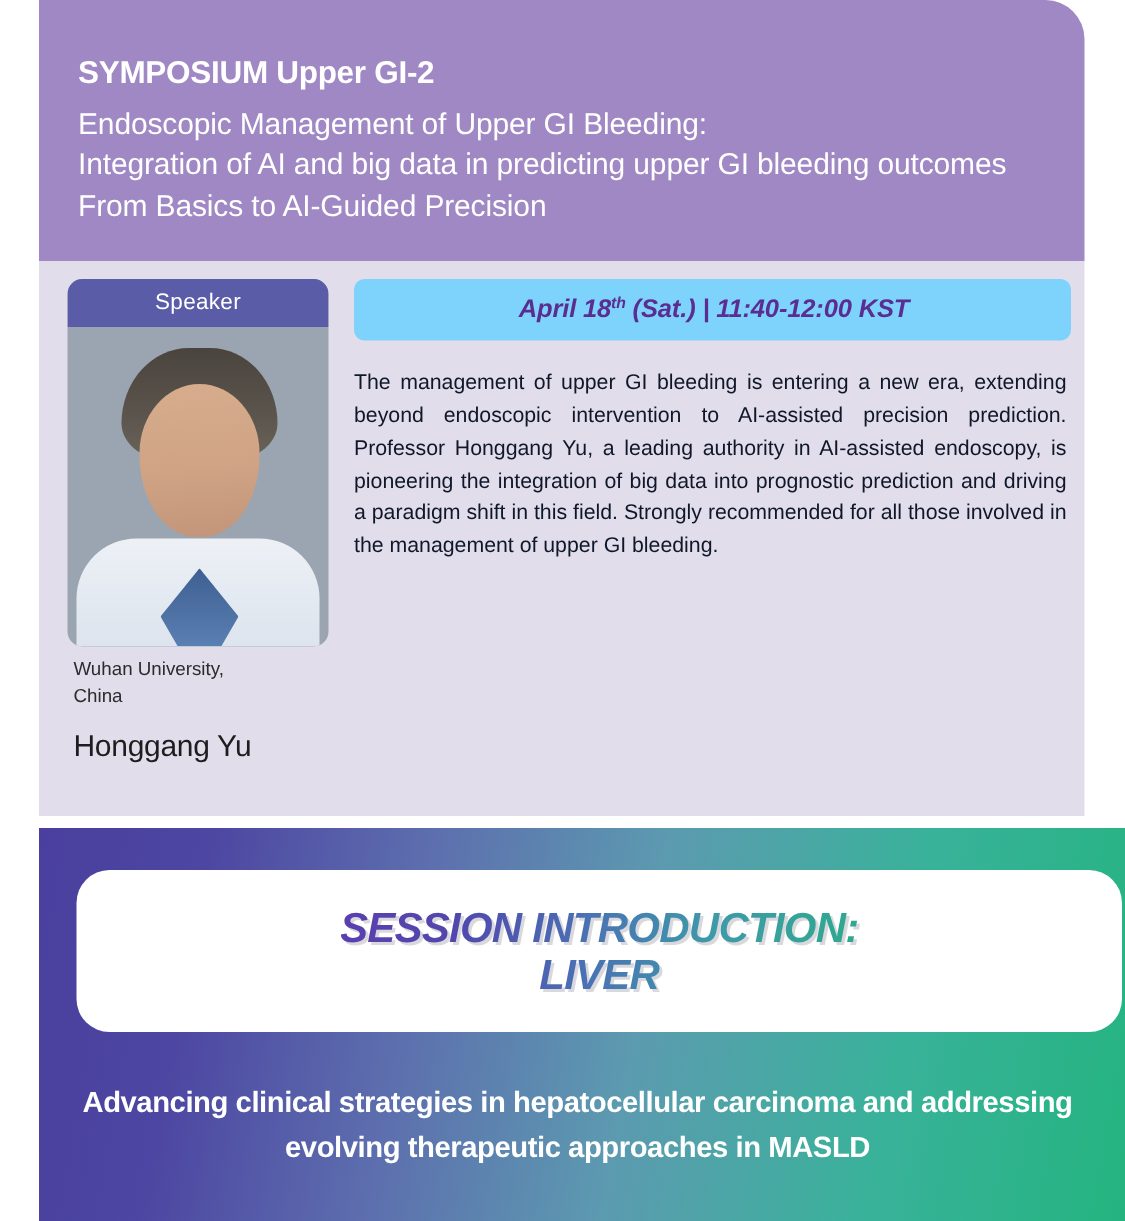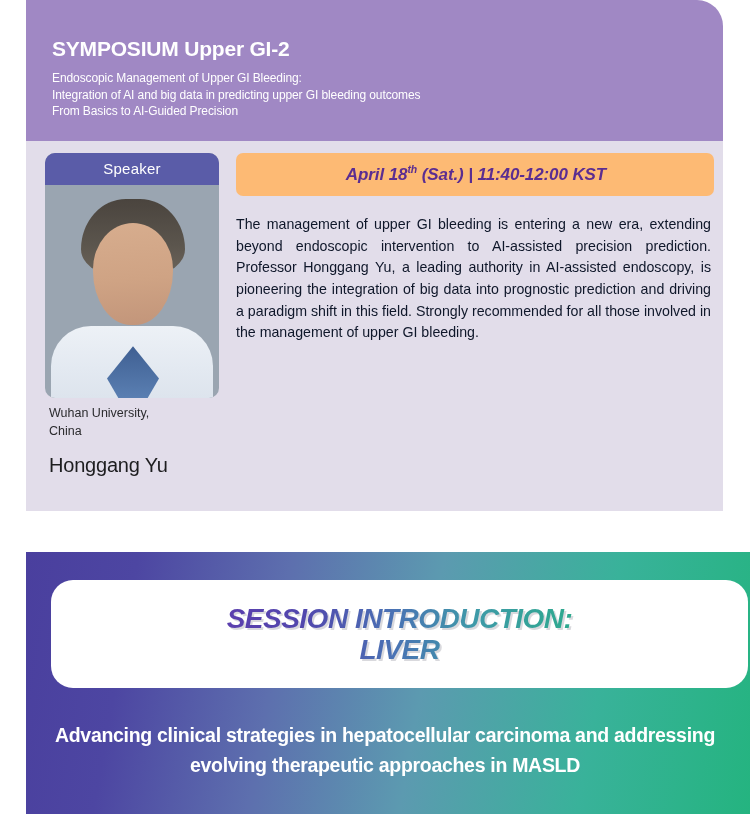--- a/index.html
+++ b/index.html
@@ -35,21 +35,21 @@
     color: #ffffff;
     font-size: 21px;
     font-weight: bold;
     letter-spacing: -0.2px;
     line-height: 1.25;
     margin: 0 0 8px 0;
   }
 
   .session-subtitle-line {
     color: #ffffff;
-    font-size: 12px;
+    font-size: 20px;
     font-weight: normal;
     line-height: 1.36;
     letter-spacing: -0.1px;
   }
 
   #session-body {
     background: #e2ddea;
     padding: 0 0 0 0;
     min-height: 370px;
     position: relative;
@@ -143,21 +143,21 @@
 
   
   #detail-col {
     position: absolute;
     left: 210px;
     top: 12px;
     right: 9px;
   }
 
   #datetime-banner {
-    background: #fdba74;
+    background: #7dd3fc;
     border-radius: 7px;
     text-align: center;
     padding: 10px 0 11px 2px;
     color: #5b2d91;
     font-size: 17px;
     font-weight: bold;
     font-style: italic;
     letter-spacing: -0.1px;
   }
   #datetime-banner sup {

